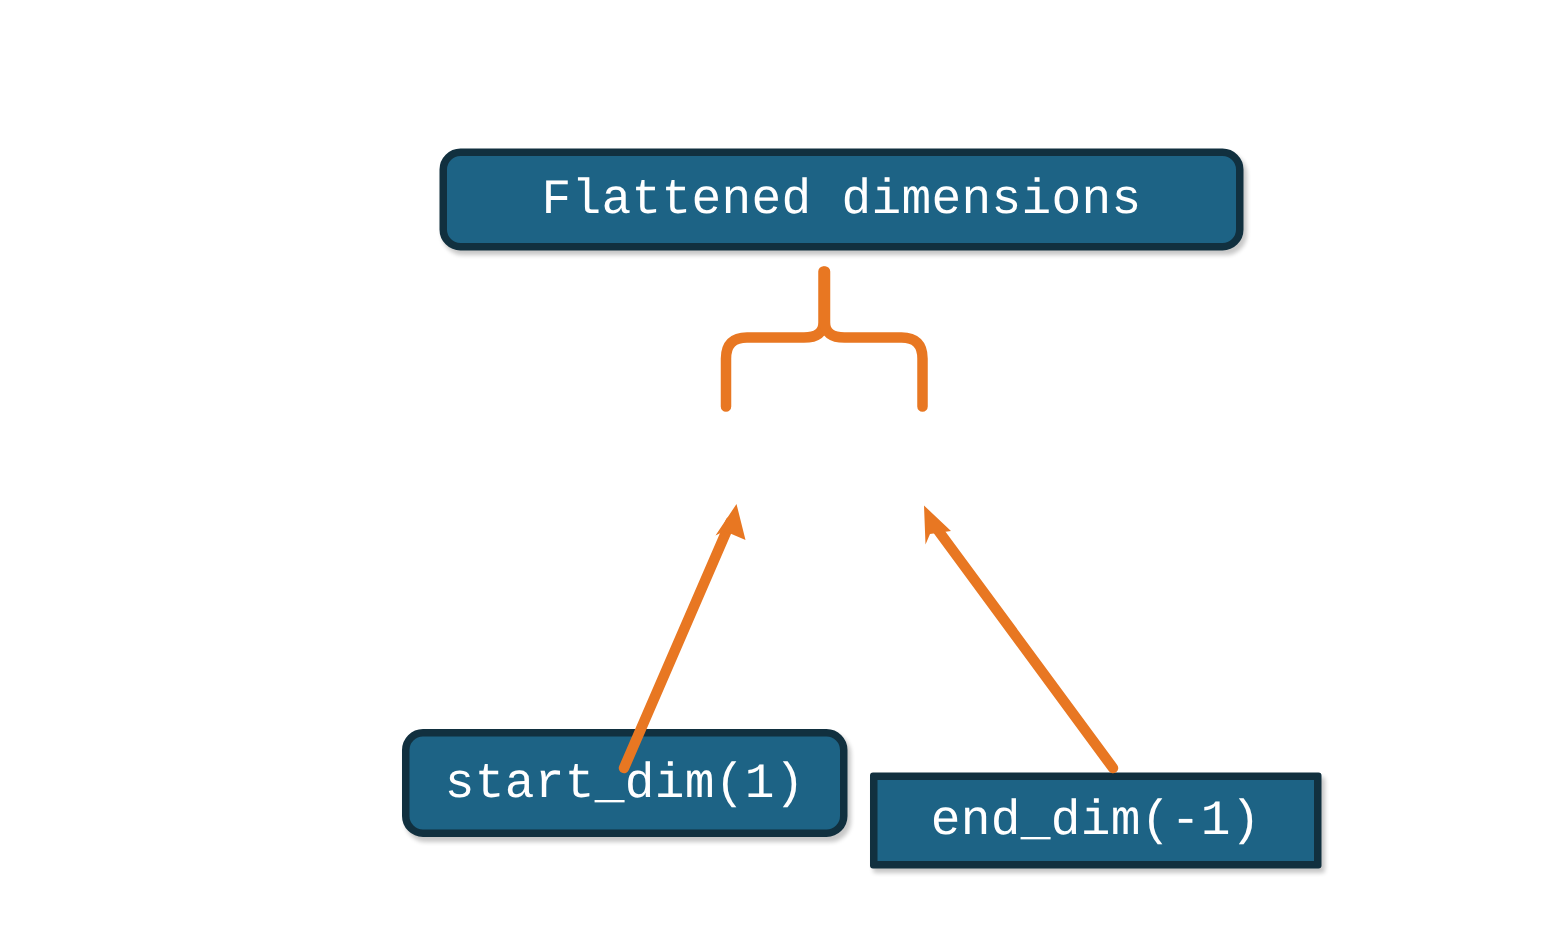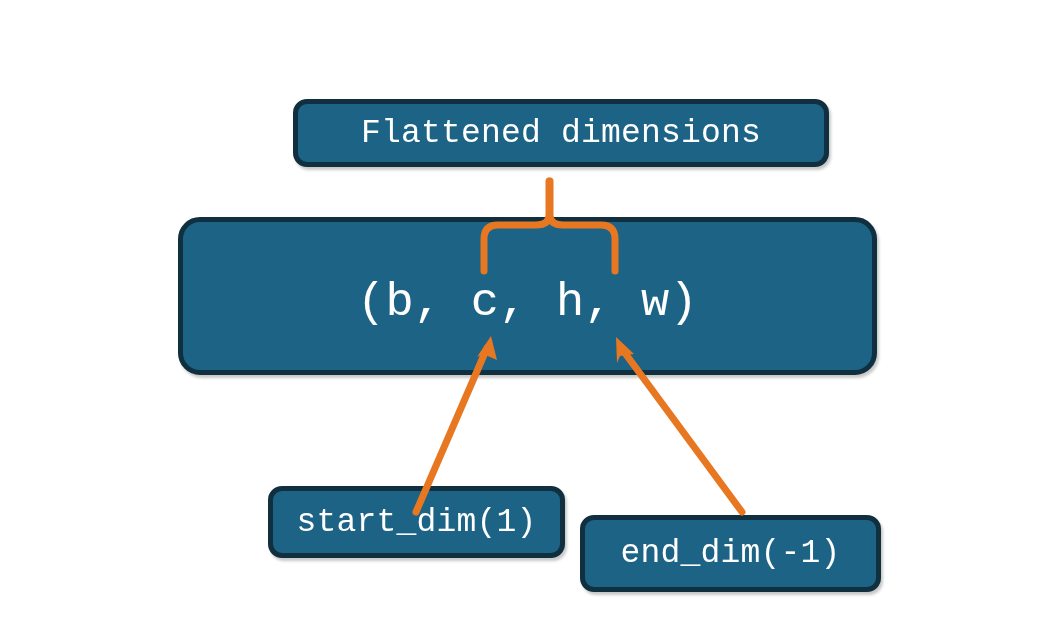--- a/index.html
+++ b/index.html
@@ -53,22 +53,22 @@
     top: 486px;
     width: 297px;
     height: 72px;
     border-radius: 14px;
     font-size: 33px;
   }
   #box-end-dim {
     left: 580px;
     top: 515px;
     width: 301px;
-    height: 77px;
-    border-radius: 14px;
+    height: 64px;
+    border-radius: 2px;
     font-size: 33px;
     justify-content: center;
   }
   .shape-label {
     transform: translateY(6px);
   }
   #overlay-svg {
     position: absolute;
     left: 0;
     top: 0;
@@ -79,23 +79,20 @@
 </style>
 </head>
 <body>
 
 <div id="canvas">
 
   <div class="node-box" id="box-flattened">
     <span class="box-label">Flattened dimensions</span>
   </div>
 
-  <div class="node-box" id="box-shape">
-    <span class="box-label shape-label">(b, c, h, w)</span>
-  </div>
 
   <div class="node-box" id="box-start-dim">
     <span class="box-label">start_dim(1)</span>
   </div>
 
   <div class="node-box" id="box-end-dim">
     <span class="box-label">end_dim(-1)</span>
   </div>
 
   <svg id="overlay-svg" viewBox="0 0 1038 632">

